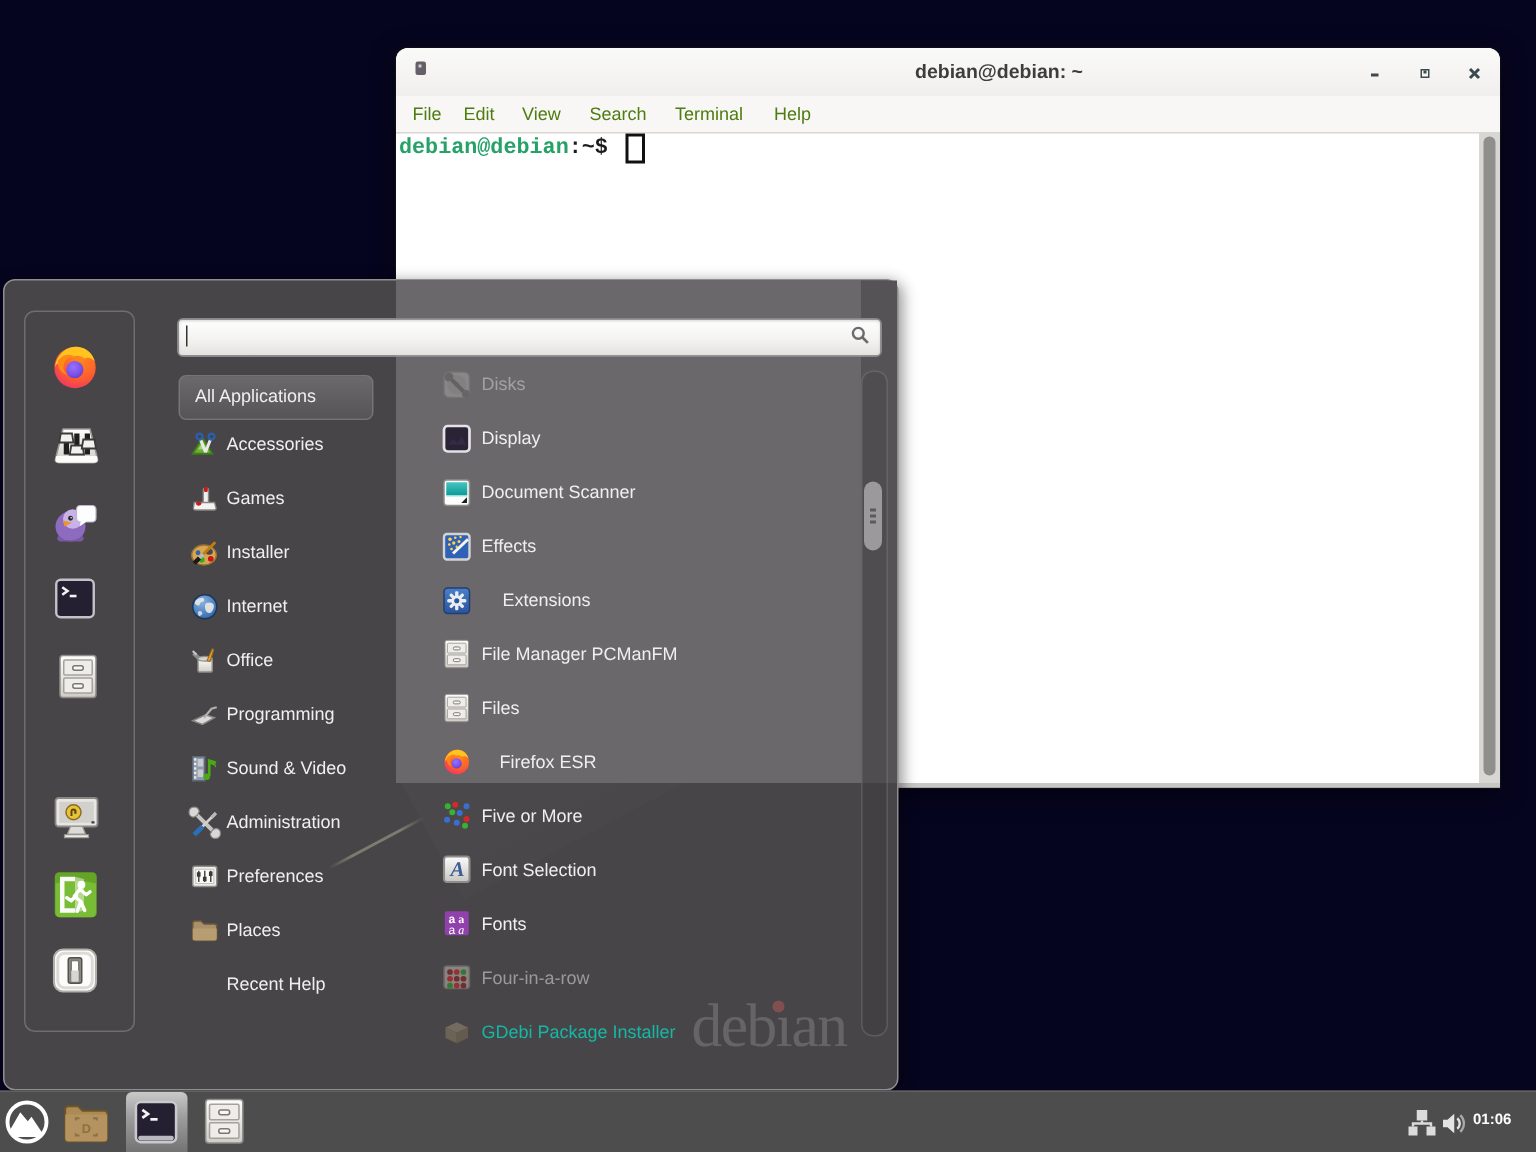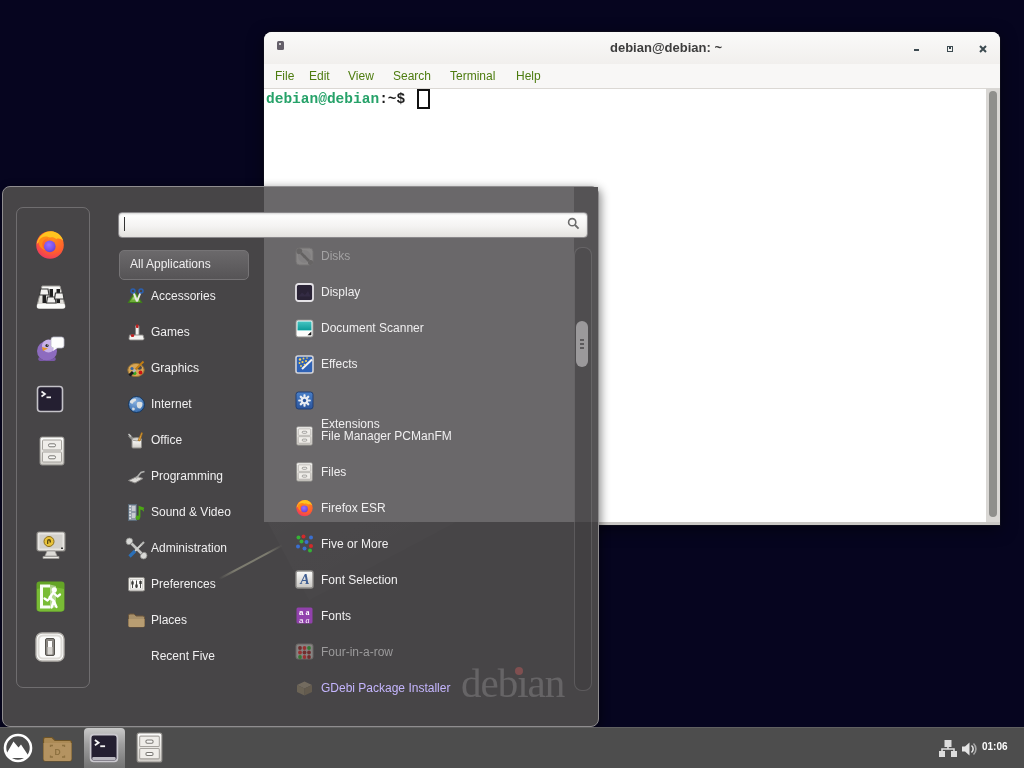--- a/index.html
+++ b/index.html
@@ -235,29 +235,29 @@
     <rect x="8.3" y="9.5" width="2.4" height="3" fill="#3a3a38"></rect>
     <rect x="12.3" y="6" width="2.4" height="3" fill="#3a3a38"></rect>
   </svg>
   <svg style="left:124px;top:424px;" width="19" height="19" viewBox="0 0 19 19">
     <path d="M1.5 4.5 Q1.5 3 3 3 H7 L9 5 H16 Q17.5 5 17.5 6.5 V14.5 Q17.5 16 16 16 H3 Q1.5 16 1.5 14.5 Z" fill="#a8906a" stroke="#6e573a" stroke-width="1"></path>
     <path d="M1.5 8 H17.5 V14.5 Q17.5 16 16 16 H3 Q1.5 16 1.5 14.5 Z" fill="#b89d72"></path>
   </svg>
 
   <div class="lbl" style="left:148px;top:100px;">Accessories</div>
   <div class="lbl" style="left:148px;top:136px;">Games</div>
-  <div class="lbl" style="left:148px;top:172px;">Graphics</div>
+  <div class="lbl" style="left:148px;top:172px;">Installer</div>
   <div class="lbl" style="left:148px;top:208px;">Internet</div>
   <div class="lbl" style="left:148px;top:244px;">Office</div>
   <div class="lbl" style="left:148px;top:280px;">Programming</div>
   <div class="lbl" style="left:148px;top:316px;">Sound &amp; Video</div>
   <div class="lbl" style="left:148px;top:352px;">Administration</div>
   <div class="lbl" style="left:148px;top:388px;">Preferences</div>
   <div class="lbl" style="left:148px;top:424px;">Places</div>
-  <div class="lbl" style="left:148px;top:460px;">Recent Five</div>
+  <div class="lbl" style="left:148px;top:460px;">Recent Help</div>
 
   <svg style="left:292px;top:60px;opacity:0.42;" width="19" height="19" viewBox="0 0 19 19">
     <rect x="1" y="1" width="17" height="17" rx="3.5" fill="#b5b3b1" stroke="#82807e" stroke-width="1"></rect>
     <circle cx="9.5" cy="9.5" r="6.5" fill="#a5a3a1"></circle>
       <circle cx="9.5" cy="9.5" r="1.6" fill="#787674"></circle>
     <path d="M6 6 L14 14" stroke="#5c5a58" stroke-width="2.6"></path>
     <path d="M7.3 3.2 A3.1 3.1 0 1 0 3.2 7.3 L5.5 6.8 L6.8 5.5 Z" fill="#63615f"></path>
     <path d="M13 14.8 A2.6 2.6 0 1 0 14.8 13 Z" fill="#63615f"></path>
   </svg>
   <svg style="left:292px;top:96px;" width="19" height="19" viewBox="0 0 19 19">
@@ -359,29 +359,29 @@
   <svg style="left:292px;top:491px;opacity:0.3;" width="19" height="19" viewBox="0 0 19 19">
     <path d="M2 7 L9.5 3.5 L17 7 L9.5 10.5 Z" fill="#d8c298"></path>
     <path d="M2 7 V14 L9.5 17.5 V10.5 Z" fill="#c0a878"></path>
     <path d="M17 7 V14 L9.5 17.5 V10.5 Z" fill="#a8905e"></path>
   </svg>
 
   <div class="lbl" style="left:318px;top:60px;color:#a3a2a3;">Disks</div>
   <div class="lbl" style="left:318px;top:96px;">Display</div>
   <div class="lbl" style="left:318px;top:132px;">Document Scanner</div>
   <div class="lbl" style="left:318px;top:168px;">Effects</div>
-  <div class="lbl" style="left:318px;top:204px;margin-top:24px;">Extensions</div>
+  <div class="lbl" style="left:332px;top:204px;">Extensions</div>
   <div class="lbl" style="left:318px;top:240px;text-align:center;">File Manager PCManFM</div>
   <div class="lbl" style="left:318px;top:276px;">Files</div>
-  <div class="lbl" style="left:318px;top:312px;">Firefox ESR</div>
+  <div class="lbl" style="left:330px;top:312px;">Firefox ESR</div>
   <div class="lbl" style="left:318px;top:348px;">Five or More</div>
   <div class="lbl" style="left:318px;top:384px;">Font Selection</div>
   <div class="lbl" style="left:318px;top:420px;text-align:center;">Fonts</div>
   <div class="lbl" style="left:318px;top:456px;color:#9b9a9b;">Four-in-a-row</div>
-  <div class="lbl" style="left:318px;top:492px;color:#c4b5fd;">GDebi Package Installer</div>
+  <div class="lbl" style="left:318px;top:492px;color:#14b8a6;">GDebi Package Installer</div>
 
   <div class="abs" style="left:571px;top:60px;width:16px;height:442px;border:1px solid rgba(170,168,170,0.25);border-radius:8px;background:rgba(30,28,30,0.10);"></div>
   <div class="abs" style="left:573px;top:134px;width:12px;height:46px;border-radius:6px;background:#9b999b;"></div>
   <div class="abs" style="left:577px;top:152px;width:4px;height:1.5px;background:#5c5a5c;"></div>
   <div class="abs" style="left:577px;top:156px;width:4px;height:1.5px;background:#5c5a5c;"></div>
   <div class="abs" style="left:577px;top:160px;width:4px;height:1.5px;background:#5c5a5c;"></div>
 </div>
 
 <div class="abs" id="panel" style="left:0;top:727px;width:1024px;height:41px;background:#4d4d4d;border-top:1px solid #606060;box-sizing:border-box;">
 

